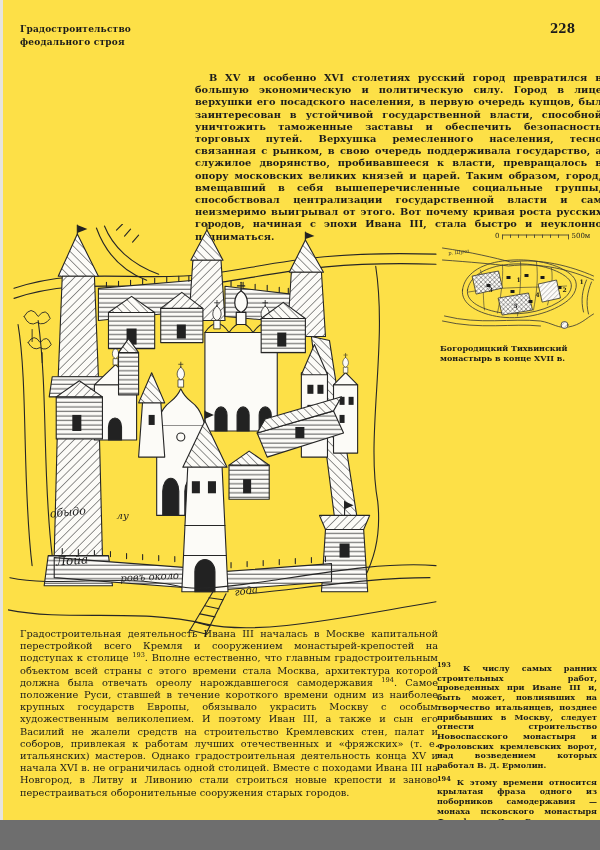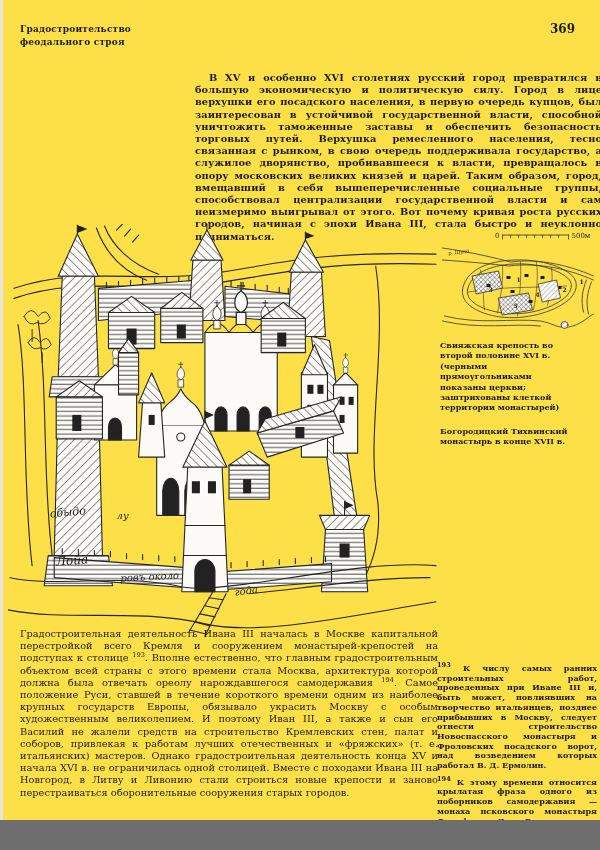--- a/index.html
+++ b/index.html
@@ -34,21 +34,21 @@
 </style>
 </head>
 <body>
 
 <div class="page">
 
   <div class="running-title">
     <div>Градостроительство</div>
     <div>феодального строя</div>
   </div>
-  <div class="page-number">369</div>
+  <div class="page-number">228</div>
 
   <p class="intro">В XV и особенно XVI столетиях русский город превратился в большую экономическую и политическую силу. Город в лице верхушки его посадского населения, в первую очередь купцов, был заинтересован в устойчивой государственной власти, способной уничтожить таможенные заставы и обеспечить безопасность торговых путей. Верхушка ремесленного населения, тесно связанная с рынком, в свою очередь поддерживала государство, а служилое дворянство, пробивавшееся к власти, превращалось в опору московских великих князей и царей. Таким образом, город, вмещавший в себя вышеперечисленные социальные группы, способствовал централизации государственной власти и сам неизмеримо выигрывал от этого. Вот почему кривая роста русских городов, начиная с эпохи Ивана III, стала быстро и неуклонно подниматься.</p>
 
   <div class="figure-drawing">
     <svg viewBox="0 0 428 416" width="430" height="418">
       <defs>
         <pattern id="diag" width="6" height="6" patternUnits="userSpaceOnUse" patternTransform="rotate(45)">
           <rect width="6" height="6" fill="#fcfbf7"></rect>
             <line x1="0" y1="0" x2="0" y2="6" stroke="#2a2a2a" stroke-width="1"></line>
         </pattern>
@@ -309,24 +309,23 @@
             <text x="76" y="54">1</text>
             <text x="95" y="69">4</text>
             <text x="73" y="80">5</text>
             <text x="122" y="64">2</text>
             <text x="139" y="56">1</text>
           </g>
         </g>
       </svg>
     </div>
 
-    <p class="cap">Свияжская крепость во второй половине XVI в. (черными прямоугольниками показаны церкви; заштрихованы клеткой территории монастырей)</p>
     <p class="cap2">Богородицкий Тихвинский монастырь в конце XVII в.</p>
   </aside>
 
   <p class="main-col"><span>Градостроительная деятельность Ивана III началась в Москве капитальной перестройкой всего Кремля и сооружением монастырей-крепостей на подступах к столице&nbsp;</span><sup class="fnref">193</sup><span>. Вполне естественно, что главным градостроительным объектом всей страны с этого времени стала Москва, архитектура которой должна была отвечать ореолу нарождавшегося самодержавия&nbsp;</span><sup class="fnref">194</sup><span>. Самое положение Руси, ставшей в течение короткого времени одним из наиболее крупных государств Европы, обязывало украсить Москву с особым художественным великолепием. И поэтому Иван III, а также и сын его Василий не жалели средств на строительство Кремлевских стен, палат и соборов, привлекая к работам лучших отечественных и «фряжских» (т.&nbsp;е. итальянских) мастеров. Однако градостроительная деятельность конца XV и начала XVI в. не ограничилась одной столицей. Вместе с походами Ивана III на Новгород, в Литву и Ливонию стали строиться новые крепости и заново перестраиваться оборонительные сооружения старых городов.</span></p>
 
   <aside class="notes">
-    <p><sup class="fnref">193</sup> <span>К числу самых ранних строительных работ, проведенных при Иване III и, быть может, повлиявших на творчество итальянцев, позднее прибывших в Москву, следует отнести строительство Новоспасского монастыря и Фроловских посадского ворот, над возведением которых работал В. Д. Ермолин.</span></p>
+    <p><sup class="fnref">193</sup> <span>К числу самых ранних строительных работ, проведенных при Иване III и, быть может, повлиявших на творчество итальянцев, позднее прибывших в Москву, следует отнести строительство Новоспасского монастыря и Фроловских кремлевских ворот, над возведением которых работал В. Д. Ермолин.</span></p>
     <p><sup class="fnref">194</sup> <span>К этому времени относится крылатая фраза одного из поборников самодержавия — монаха псковского монастыря Филофея: «Два Рима падоша, третий (т. е. Москва. А. Б.) стоит, четвертому не быти».</span></p>
   </aside>
 
 </div>
 
 </body></html>

